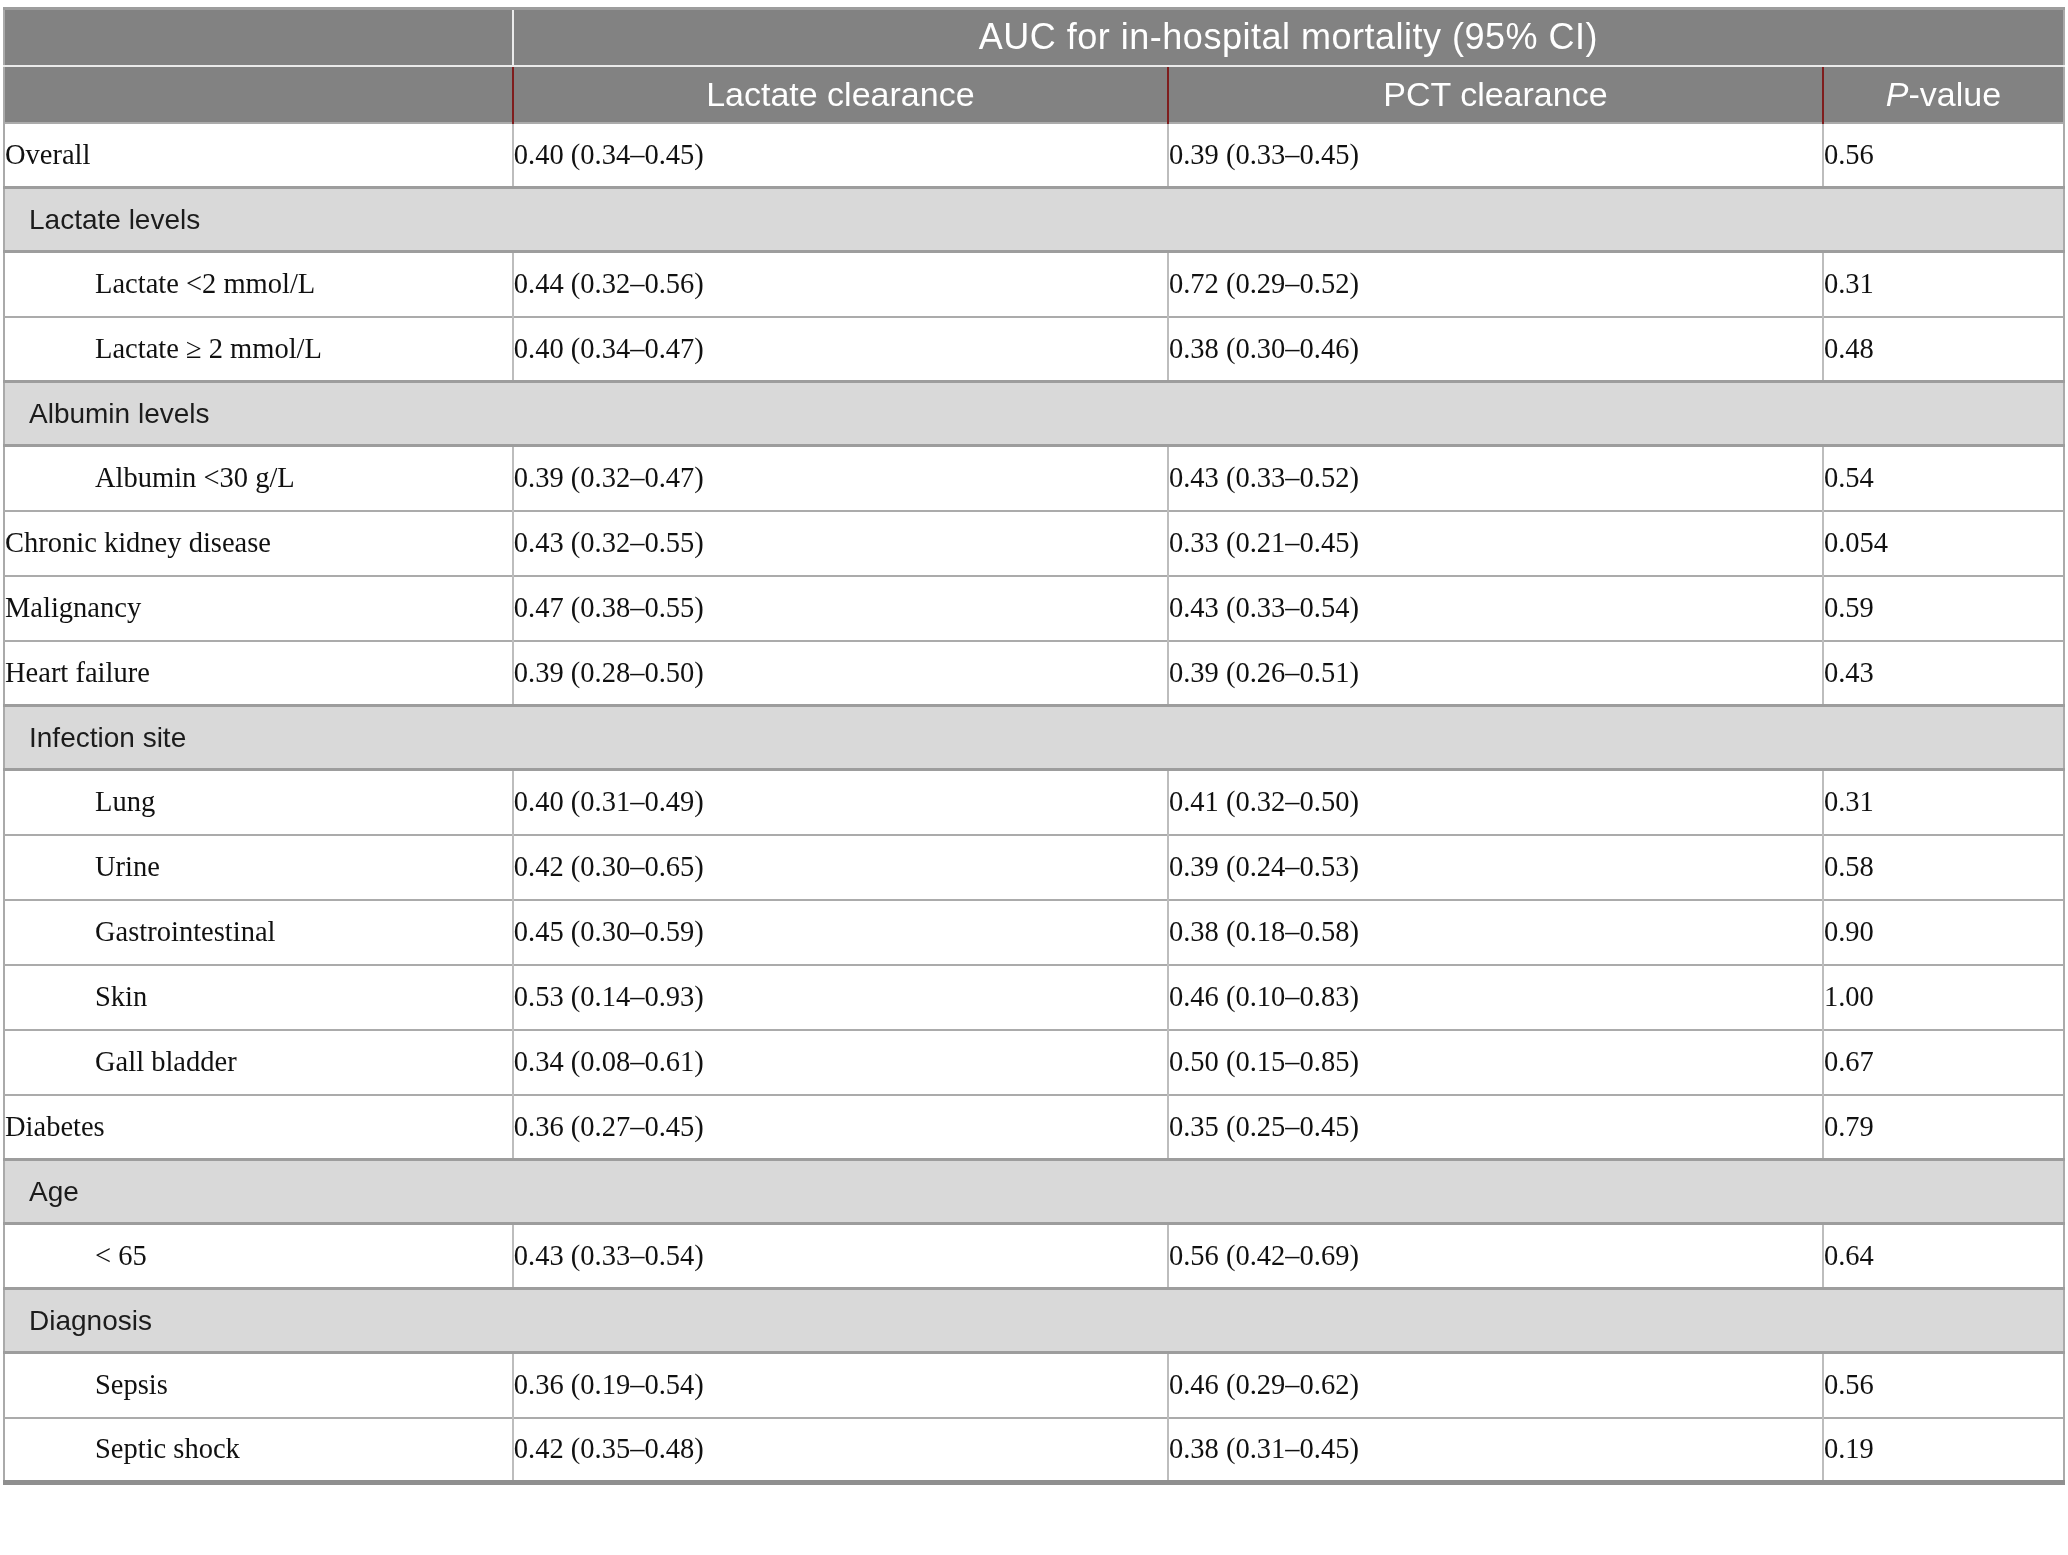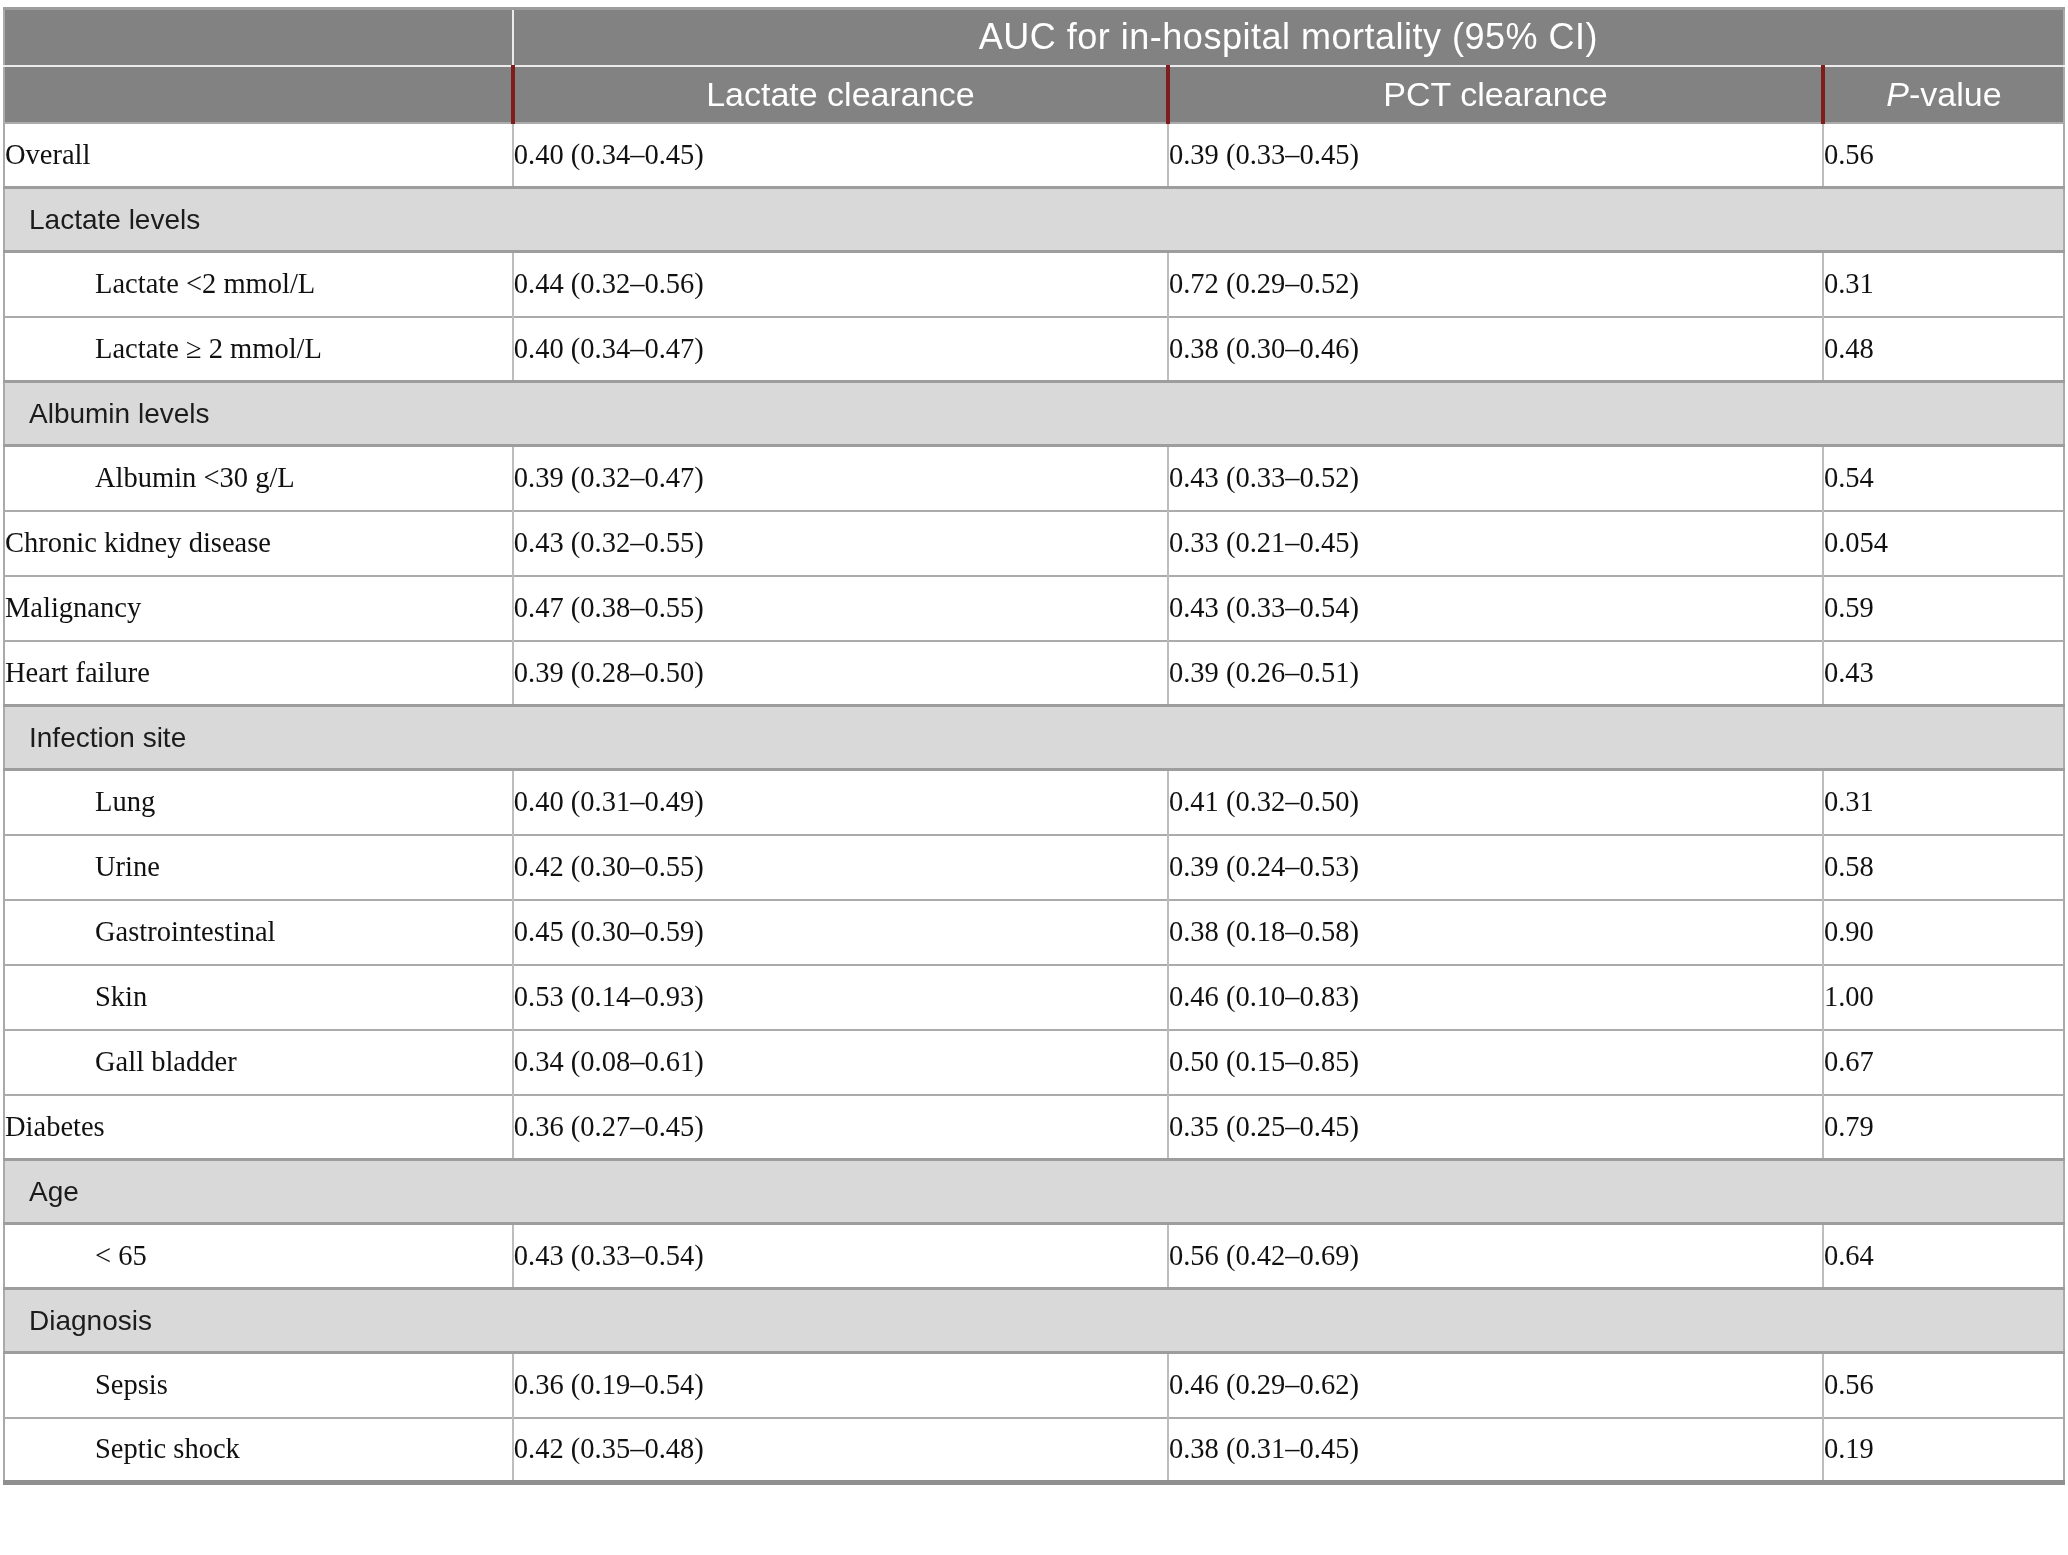--- a/index.html
+++ b/index.html
@@ -39,21 +39,21 @@
   tr.h1 th { border-bottom: 2px solid #ebebeb; }
   th.span-title {
     font-size: 36px;
     text-align: center;
     letter-spacing: 0.5px;
   }
   th.corner { border-right: 2px solid #ebebeb; }
   tr.h2 th {
     font-size: 34px;
     text-align: center;
-    border-right: 4px solid #7f1d1d;
+    border-right: 2px solid #7f1d1d;
   }
   tr.h2 th:last-child { border-right: none; }
   .p-italic { font-style: italic; }
 
   tbody tr.data-row { height: 65px; background: #ffffff; }
   tbody tr.data-row td {
     border-top: 2px solid #ababab;
     border-right: 2px solid #bdbdbd;
     font-family: "Liberation Serif", serif;
     font-size: 28.5px;
@@ -155,21 +155,21 @@
           <td colspan="4">Infection site</td>
         </tr>
         <tr class="data-row">
           <td class="label indent">Lung</td>
           <td class="num">0.40 (0.31–0.49)</td>
           <td class="num">0.41 (0.32–0.50)</td>
           <td class="num">0.31</td>
         </tr>
         <tr class="data-row">
           <td class="label indent">Urine</td>
-          <td class="num">0.42 (0.30–0.55)</td>
+          <td class="num">0.42 (0.30–0.65)</td>
           <td class="num">0.39 (0.24–0.53)</td>
           <td class="num">0.58</td>
         </tr>
         <tr class="data-row">
           <td class="label indent">Gastrointestinal</td>
           <td class="num">0.45 (0.30–0.59)</td>
           <td class="num">0.38 (0.18–0.58)</td>
           <td class="num">0.90</td>
         </tr>
         <tr class="data-row">

